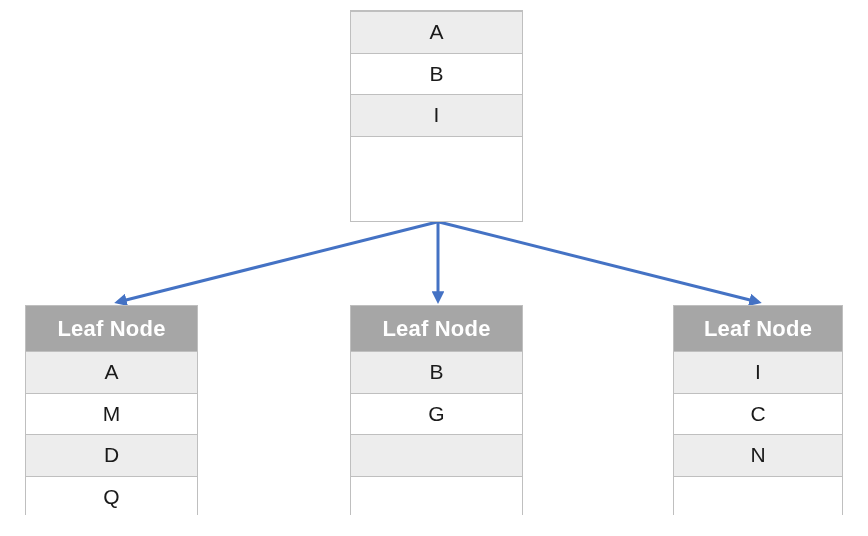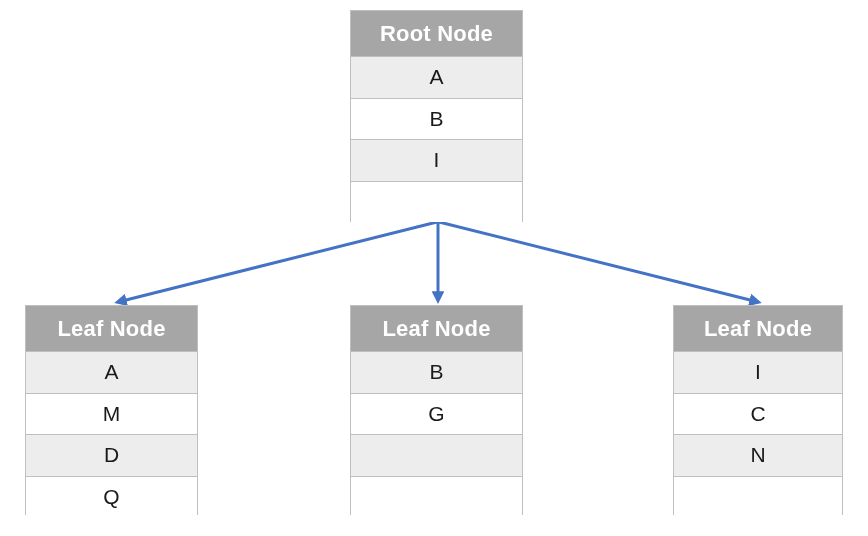--- a/index.html
+++ b/index.html
@@ -96,21 +96,20 @@
       <marker id="arrowhead" markerWidth="4.2" markerHeight="4.2" refX="2.9" refY="2.1" orient="auto" markerUnits="strokeWidth">
         <path d="M 0 0 L 4.2 2.1 L 0 4.2 z" fill="#4472c4"></path>
       </marker>
     </defs>
     <line x1="437" y1="222" x2="118" y2="302" stroke="#4472c4" stroke-width="3" marker-end="url(#arrowhead)"></line>
     <line x1="438" y1="222" x2="438" y2="300" stroke="#4472c4" stroke-width="3" marker-end="url(#arrowhead)"></line>
     <line x1="439" y1="222" x2="758" y2="302" stroke="#4472c4" stroke-width="3" marker-end="url(#arrowhead)"></line>
   </svg>
 
   <div class="node" id="root-node">
-    <div class="node-header">Root Node</div>
     <div class="node-row alt">A</div>
     <div class="node-row">B</div>
     <div class="node-row alt">I</div>
     <div class="node-row"></div>
   </div>
 
   <div class="node" id="leaf-node-left">
     <div class="node-header">Leaf Node</div>
     <div class="node-row alt">A</div>
     <div class="node-row">M</div>

